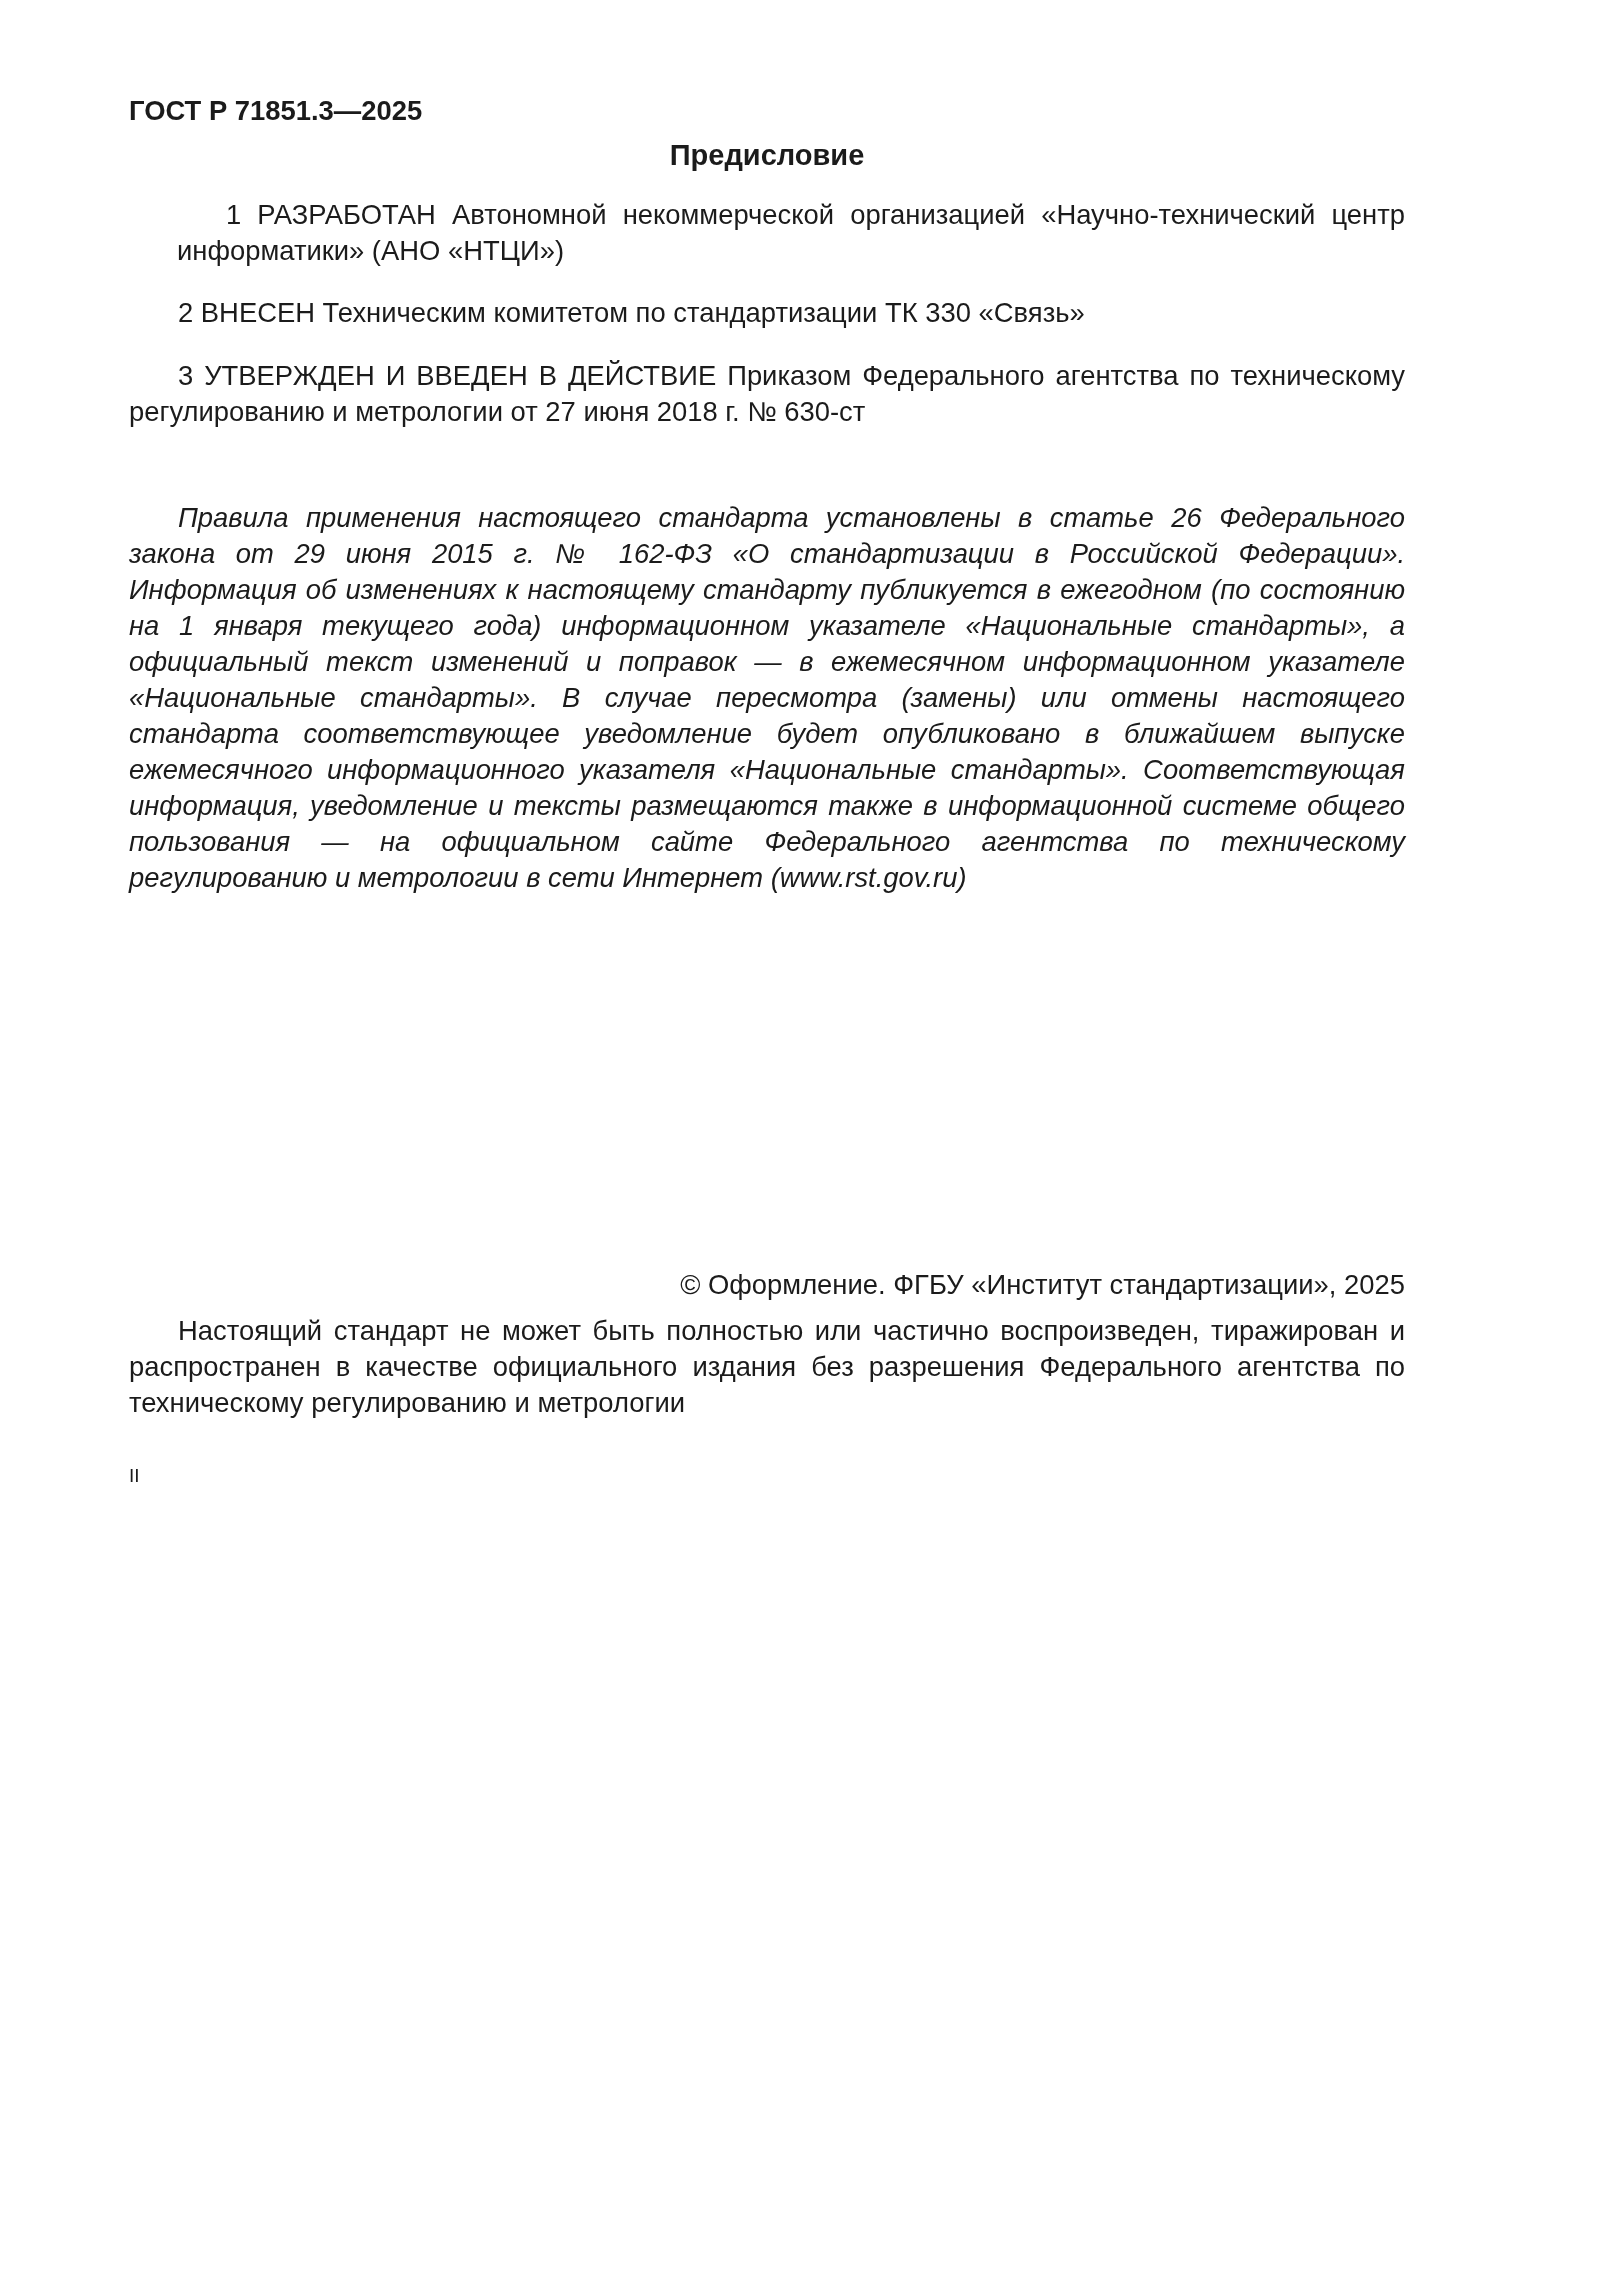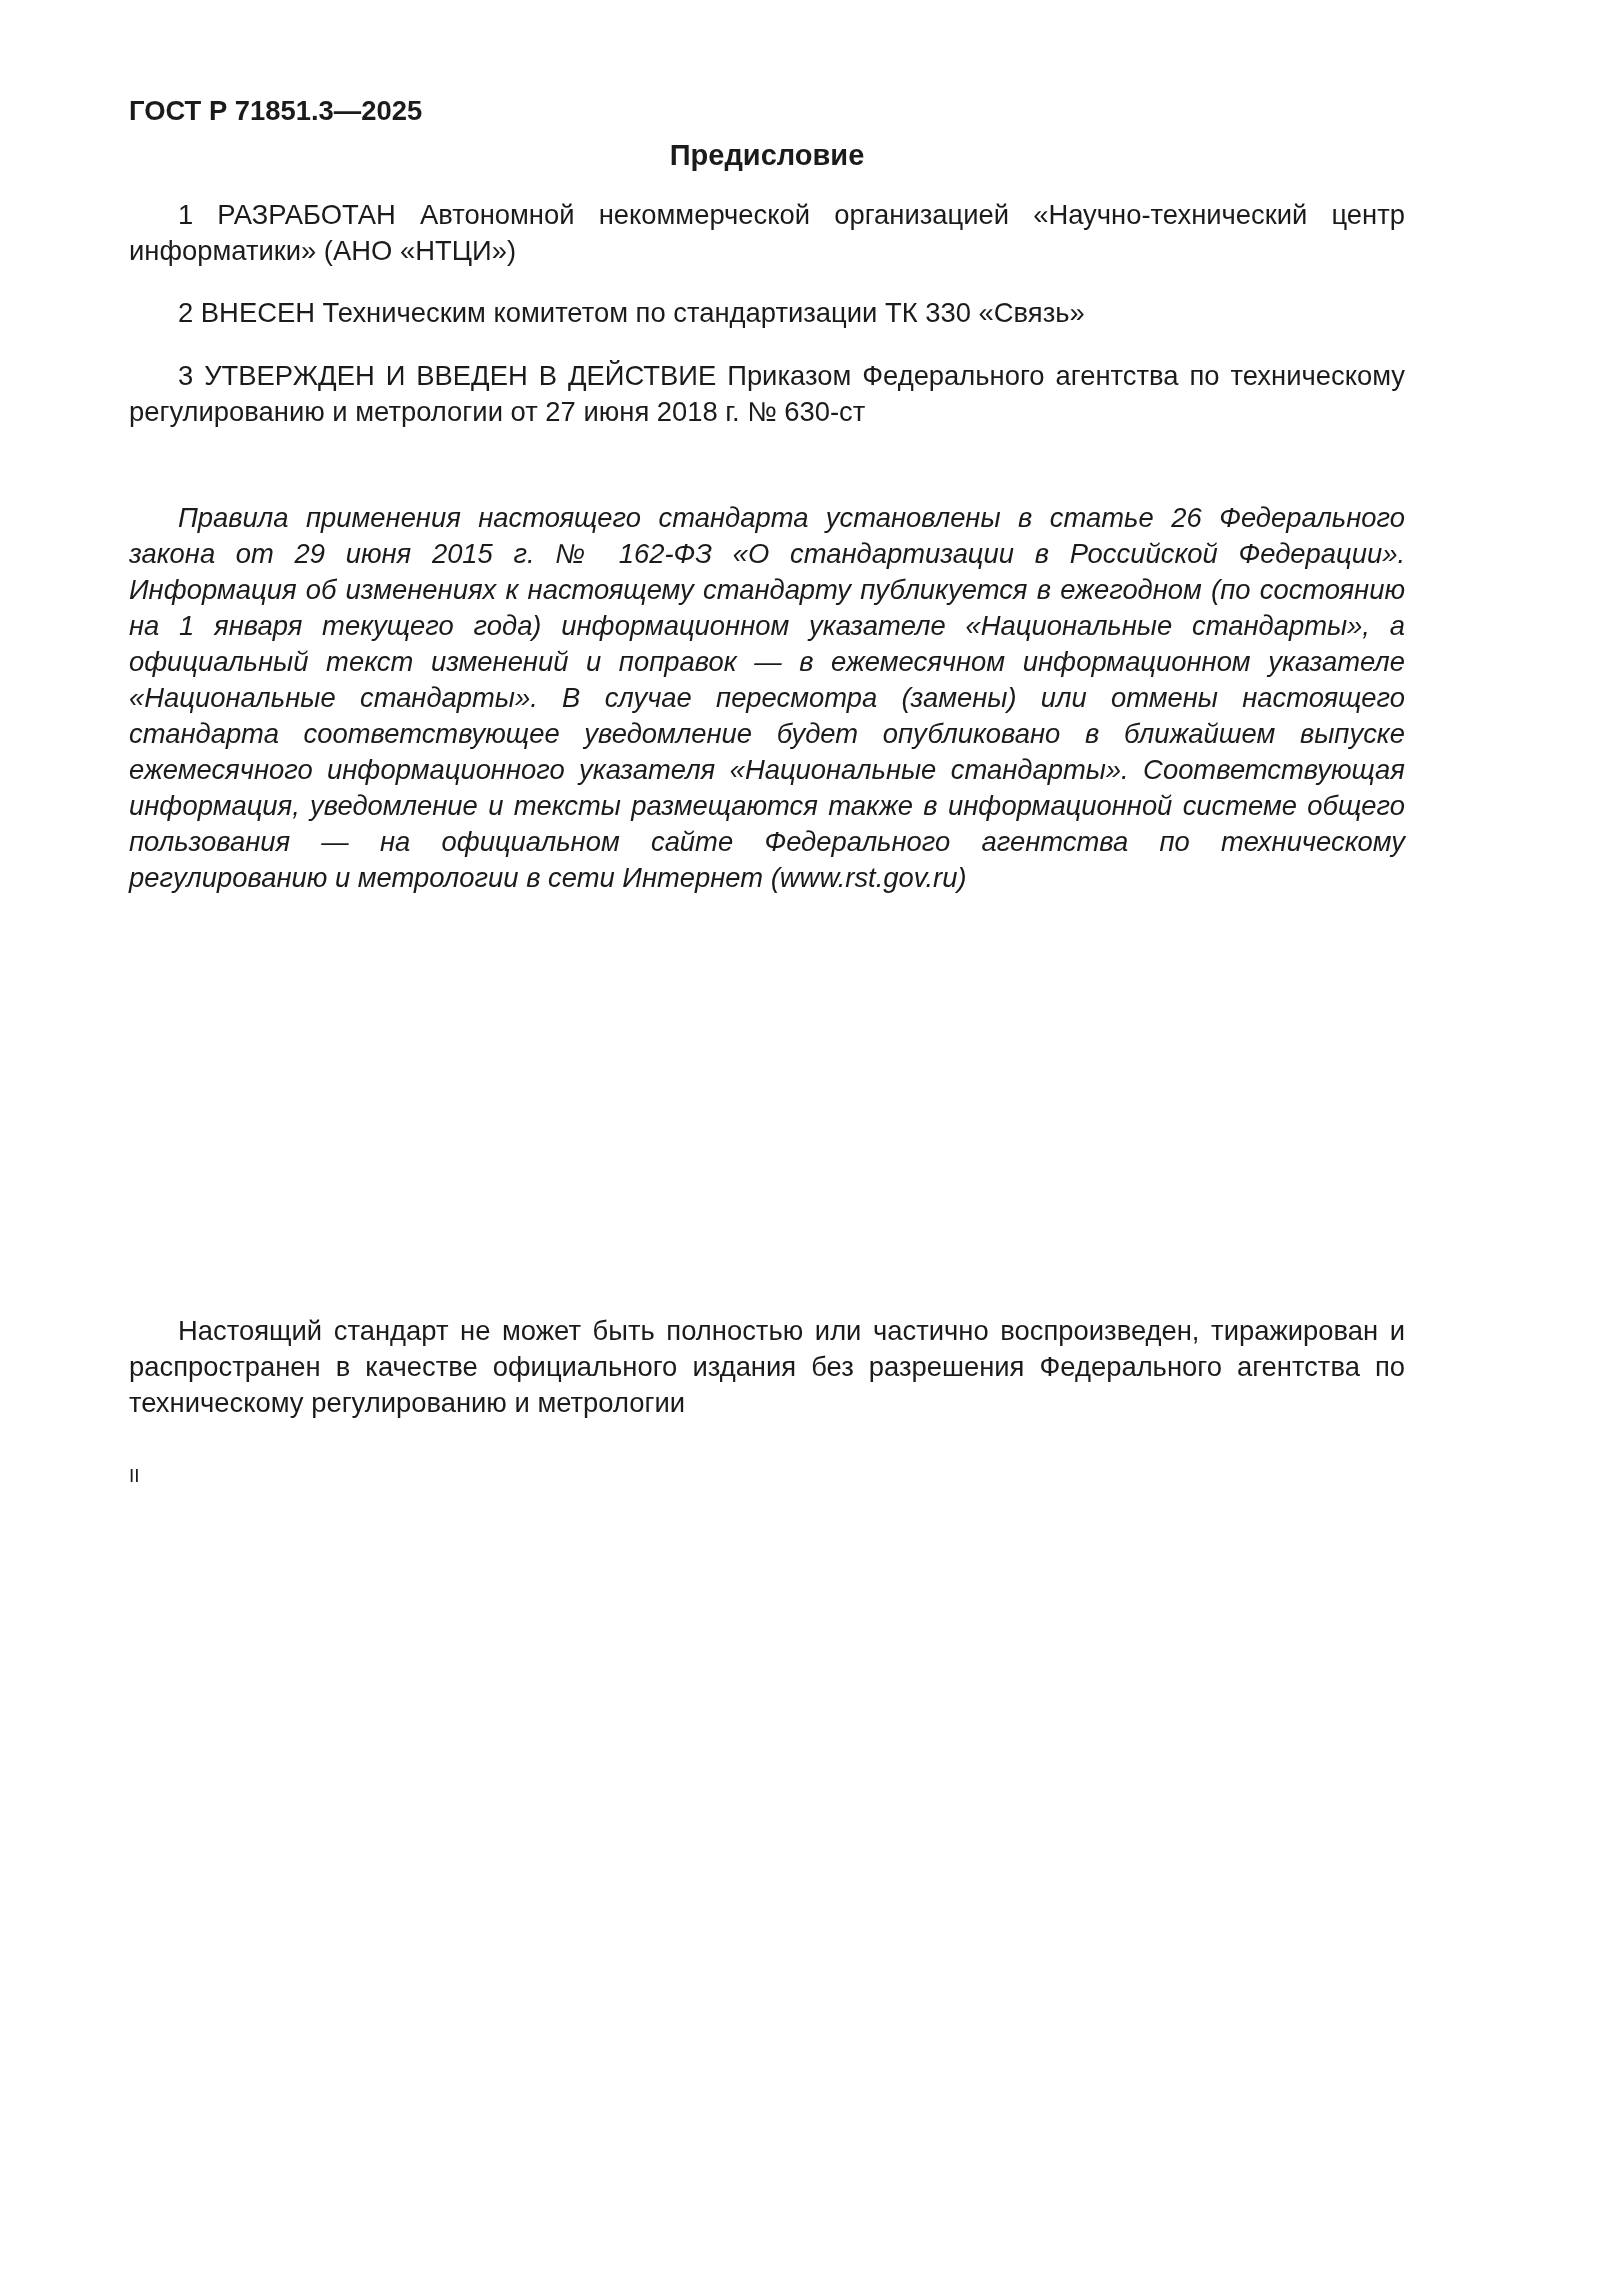--- a/index.html
+++ b/index.html
@@ -33,21 +33,21 @@
   }
   .para {
     font-size: 27.4px;
     line-height: 36px;
     text-align: justify;
     text-indent: 49px;
     hyphens: auto;
     -webkit-hyphens: auto;
   }
   .para + .para { margin-top: 26.5px; }
-  .first-para { margin-top: 23.5px; }
+  .first-para { margin-top: 23.5px; margin-left: 48px; }
   .rules-note {
     margin-top: 70px;
     font-style: italic;
     font-size: 27.4px;
     line-height: 36px;
     text-align: justify;
     text-indent: 49px;
     hyphens: auto;
     -webkit-hyphens: auto;
   }
@@ -93,19 +93,20 @@
     <p class="para first-para">1 РАЗРАБОТАН Автономной некоммерческой организацией «Научно-технический центр информатики» (АНО «НТЦИ»)</p>
 
     <p class="para">2 ВНЕСЕН Техническим комитетом по стандартизации ТК 330 «Связь»</p>
 
     <p class="para">3 УТВЕРЖДЕН И ВВЕДЕН В ДЕЙСТВИЕ Приказом Федерального агентства по техническому регулированию и метрологии от 27 июня 2018 г. № 630-ст</p>
 
 
     <p class="rules-note">Правила применения настоящего стандарта установлены в статье 26 Федерального закона от 29 июня 2015 г. № 162-ФЗ «О стандартизации в Российской Федерации». Информация об изменениях к настоящему стандарту публикуется в ежегодном (по состоянию на 1 января текущего года) информационном указателе «Национальные стандарты», а официальный текст изменений и поправок — в ежемесячном информационном указателе «Национальные стандарты». В случае пересмотра (замены) или отмены настоящего стандарта соответствующее уведомление будет опубликовано в ближайшем выпуске ежемесячного информационного указателя «Национальные стандарты». Соответствующая информация, уведомление и тексты размещаются также в информационной системе общего пользования — на официальном сайте Федерального агентства по техническому регулированию и метрологии в сети Интернет (www.rst.gov.ru)</p>
   </div>
 
+  <div class="copyright">© Оформление. ФГБУ «Институт стандартизации», 2025</div>
 
   <p class="repro">Настоящий стандарт не может быть полностью или частично воспроизведен, тиражирован и распространен в качестве официального издания без разрешения Федерального агентства по техническому регулированию и метрологии</p>
 
   <div class="page-num">II</div>
 
 </div>
 
 
 </body></html>

